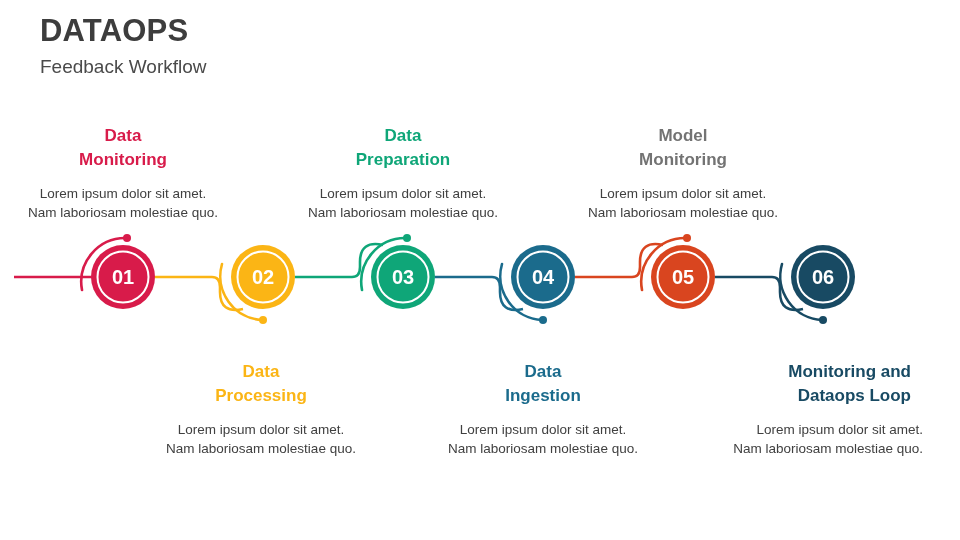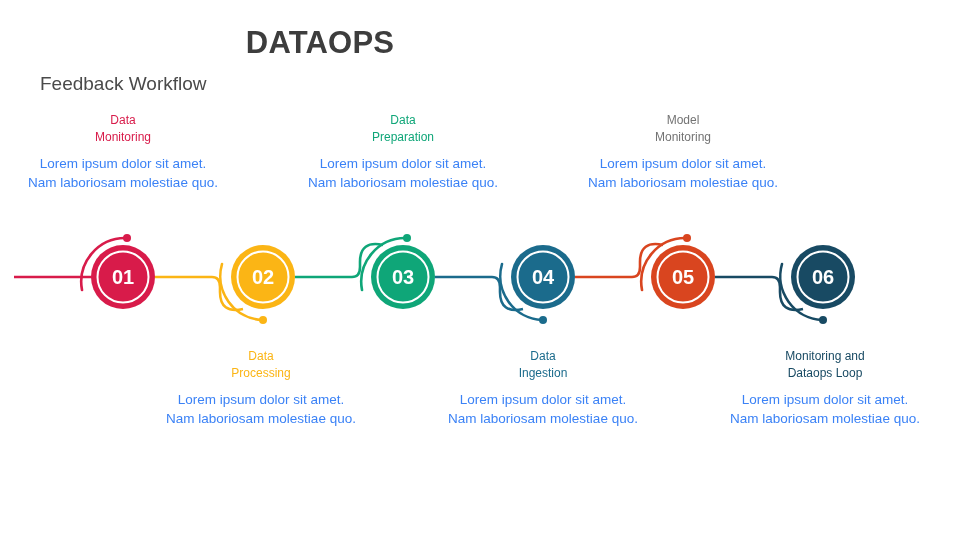--- a/index.html
+++ b/index.html
@@ -30,22 +30,21 @@
     left: 40px;
     top: 14px;
     width: 560px;
   }
   #page-title {
     font-size: 31px;
     font-weight: bold;
     letter-spacing: 0.2px;
     color: #3d3d3d;
     line-height: 1.12;
-    margin: 12px;
-    text-align: center;
+    margin: 0;
   }
   #page-subtitle {
     font-size: 19px;
     font-weight: normal;
     color: #4a4a4a;
     line-height: 1.2;
     margin: 7px 0 0 0;
   }
 
   
@@ -68,29 +67,29 @@
     dominant-baseline: middle;
   }
 
   
   .step-text {
     position: absolute;
     width: 196px;
     text-align: center;
   }
   .step-title {
-    font-size: 12px;
-    font-weight: normal;
+    font-size: 17px;
+    font-weight: bold;
     line-height: 1.42;
-    margin: 0;
+    margin: 12px;
   }
   .step-desc {
     font-size: 13.5px;
     font-weight: normal;
-    color: #3b82f6;
+    color: #404040;
     line-height: 1.42;
     margin: 8px 0 0 0;
   }
 
   
   .step-text.above { }
   
   .step-text.below { }
 </style>
 </head>
@@ -202,21 +201,21 @@
   </div>
 
   <div class="step-text above" style="left:585px; top:112px;">
     <div class="step-title" style="color:#737373;">
       <span>Model</span><br>
       <span>Monitoring</span>
     </div>
     <div class="step-desc">Lorem ipsum dolor sit amet. Nam laboriosam molestiae quo.</div>
   </div>
 
-  <div class="step-text below" style="left:727px; top:348px;">
+  <div class="step-text below" style="left:727px; top:348px;text-align:right;">
     <div class="step-title" style="color:#184a63;">
       <span>Monitoring and</span><br>
       <span>Dataops Loop</span>
     </div>
     <div class="step-desc">Lorem ipsum dolor sit amet. Nam laboriosam molestiae quo.</div>
   </div>
 
 </div>
 
 </body></html>

